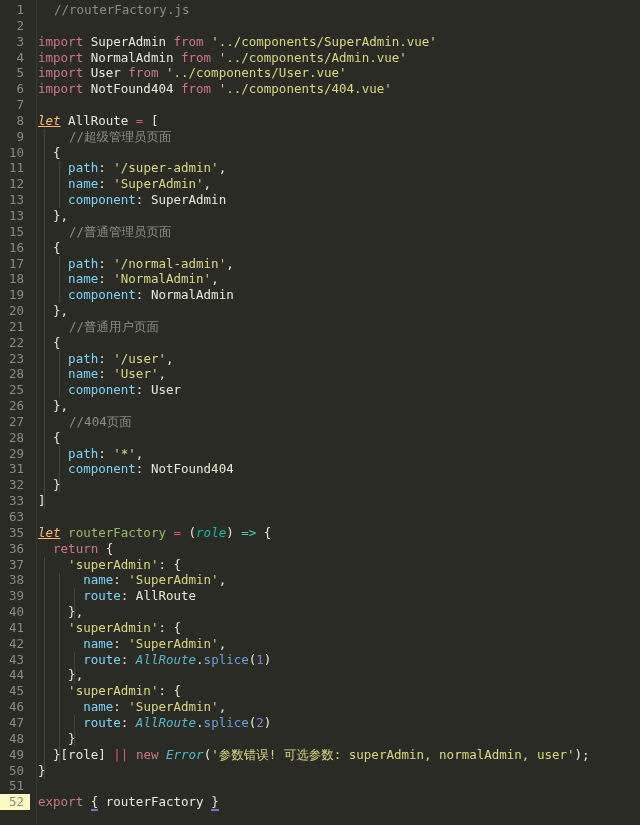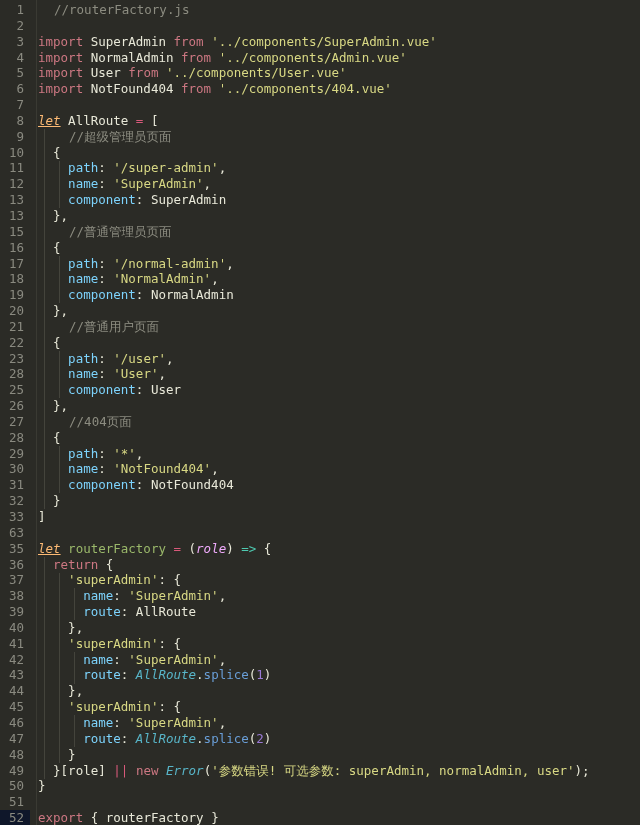--- a/index.html
+++ b/index.html
@@ -24,21 +24,21 @@
     box-sizing: border-box;
   }
   .row {
     position: relative;
     height: 15.85px;
     white-space: pre;
     display: flex;
     align-items: flex-start;
   }
   .row.current .gutter-cell {
-    background: #0f172a;
+    background: #fef9c3;
   }
   .gutter-cell {
     width: 30px;
     min-width: 30px;
     text-align: right;
     padding-right: 6px;
     box-sizing: border-box;
     color: #8a8a80;
     font-size: 12.5px;
     user-select: none;
@@ -73,21 +73,21 @@
     background: #44443c;
   }
   
   .t-comment   { color: #8c8c80; margin-left: 16px; }
   .t-keyword   { color: #cc7782; margin-top: 20px; }
   .t-keyword-i { color: #fdba74; font-style: italic; text-decoration: underline; }
   .t-string    { color: #d8d884; }
   .t-plain     { color: #e8e8d8; }
   .t-prop      { color: #7dd3fc; text-align: center; }
   .t-func      { color: #9ab86a; }
-  .t-param     { color: #f0abfc; font-style: italic; }
+  .t-param     { color: #14b8a6; font-style: italic; }
   .t-class-i   { color: #58b5c8; font-style: italic; }
   .t-method    { color: #6a9fd8; text-align: center; }
   .t-number    { color: #9b7ad6; }
   .t-op        { color: #d8597a; }
   .t-arrow     { color: #4ec9b0; }
   .t-punct     { color: #e8e8d8; }
   .t-brace-m   { color: #e8e8d8; border-bottom: 2px solid #7a6fd0; }
 </style>
 </head>
 <body>
@@ -129,21 +129,20 @@
       <div class="row"><div class="gutter-cell">20</div><div class="code-cell"><span class="t-plain">  </span><span class="t-punct">},</span></div></div>
       <div class="row"><div class="gutter-cell">21</div><div class="code-cell"><span class="t-plain">  </span><span class="t-comment">//普通用户页面</span></div></div>
       <div class="row"><div class="gutter-cell">22</div><div class="code-cell"><span class="t-plain">  </span><span class="t-punct">{</span></div></div>
       <div class="row"><div class="gutter-cell">23</div><div class="code-cell"><span class="t-plain">    </span><span class="t-prop">path</span><span class="t-punct">: </span><span class="t-string">'/user'</span><span class="t-punct">,</span></div></div>
       <div class="row"><div class="gutter-cell">28</div><div class="code-cell"><span class="t-plain">    </span><span class="t-prop">name</span><span class="t-punct">: </span><span class="t-string">'User'</span><span class="t-punct">,</span></div></div>
       <div class="row"><div class="gutter-cell">25</div><div class="code-cell"><span class="t-plain">    </span><span class="t-prop">component</span><span class="t-punct">: </span><span class="t-plain">User</span></div></div>
       <div class="row"><div class="gutter-cell">26</div><div class="code-cell"><span class="t-plain">  </span><span class="t-punct">},</span></div></div>
       <div class="row"><div class="gutter-cell">27</div><div class="code-cell"><span class="t-plain">  </span><span class="t-comment">//404页面</span></div></div>
       <div class="row"><div class="gutter-cell">28</div><div class="code-cell"><span class="t-plain">  </span><span class="t-punct">{</span></div></div>
       <div class="row"><div class="gutter-cell">29</div><div class="code-cell"><span class="t-plain">    </span><span class="t-prop">path</span><span class="t-punct">: </span><span class="t-string">'*'</span><span class="t-punct">,</span></div></div>
-      <div class="row"><div class="gutter-cell">30</div><div class="code-cell"><span class="t-plain">    </span><span class="t-prop">name</span><span class="t-punct">: </span><span class="t-string">'NotFound404'</span><span class="t-punct">,</span></div></div>
       <div class="row"><div class="gutter-cell">31</div><div class="code-cell"><span class="t-plain">    </span><span class="t-prop">component</span><span class="t-punct">: </span><span class="t-plain">NotFound404</span></div></div>
       <div class="row"><div class="gutter-cell">32</div><div class="code-cell"><span class="t-plain">  </span><span class="t-punct">}</span></div></div>
       <div class="row"><div class="gutter-cell">33</div><div class="code-cell"><span class="t-punct">]</span></div></div>
       <div class="row"><div class="gutter-cell">63</div><div class="code-cell"></div></div>
       <div class="row"><div class="gutter-cell">35</div><div class="code-cell"><span class="t-keyword-i">let</span><span class="t-plain"> </span><span class="t-func">routerFactory</span><span class="t-plain"> </span><span class="t-op">=</span><span class="t-plain"> </span><span class="t-punct">(</span><span class="t-param">role</span><span class="t-punct">) </span><span class="t-arrow">=&gt;</span><span class="t-plain"> </span><span class="t-punct">{</span></div></div>
       <div class="row"><div class="gutter-cell">36</div><div class="code-cell"><span class="t-plain">  </span><span class="t-keyword">return</span><span class="t-plain"> </span><span class="t-punct">{</span></div></div>
       <div class="row"><div class="gutter-cell">37</div><div class="code-cell"><span class="t-plain">    </span><span class="t-string">'superAdmin'</span><span class="t-punct">: </span><span class="t-punct">{</span></div></div>
       <div class="row"><div class="gutter-cell">38</div><div class="code-cell"><span class="t-plain">      </span><span class="t-prop">name</span><span class="t-punct">: </span><span class="t-string">'SuperAdmin'</span><span class="t-punct">,</span></div></div>
       <div class="row"><div class="gutter-cell">39</div><div class="code-cell"><span class="t-plain">      </span><span class="t-prop">route</span><span class="t-punct">: </span><span class="t-plain">AllRoute</span></div></div>
       <div class="row"><div class="gutter-cell">40</div><div class="code-cell"><span class="t-plain">    </span><span class="t-punct">},</span></div></div>

